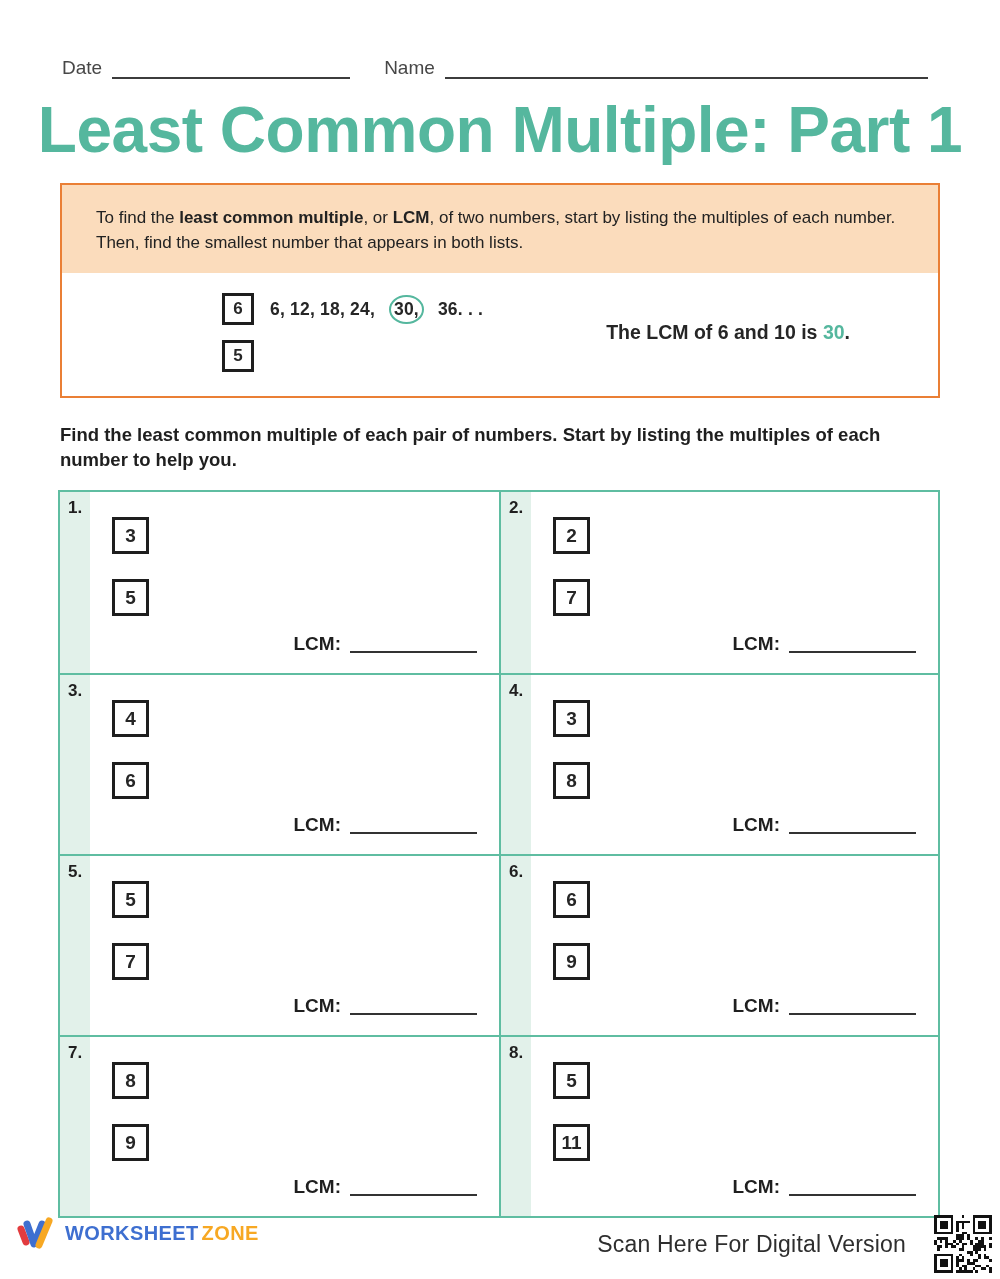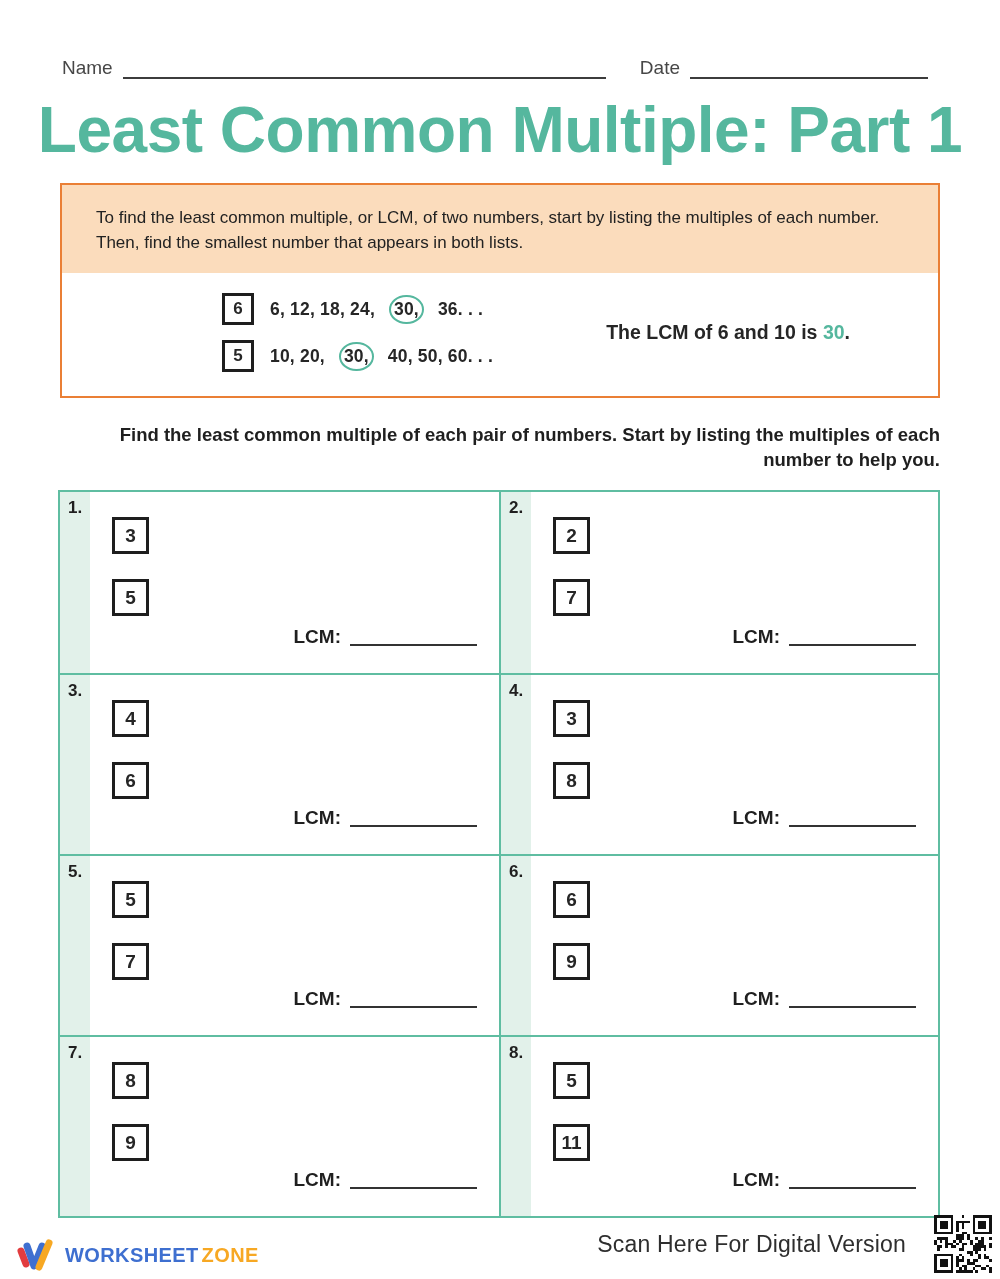--- a/index.html
+++ b/index.html
@@ -22,97 +22,96 @@
     text-align:center; margin-top:16px; font-size:64px; font-weight:800;
     letter-spacing:-0.5px; color:#55b79e; line-height:1.1;
   }
 
   
   .info-box { margin:18px 60px 0; border:2px solid #ea7f35; background:#ffffff; }
   .info-text {
     background:#fbdcbc; padding:20px 34px 18px; font-size:17px; font-weight:500;
     line-height:25px; color:#222;
   }
-  .info-text .b { font-weight:400; }
+  .info-text .b { font-weight:700; }
   .example { display:flex; align-items:center; padding:20px 0 24px; }
   .example-lists { margin-left:160px; display:flex; flex-direction:column; gap:15px; }
   .example-row { display:flex; align-items:center; gap:16px; }
   .mini-box {
     width:32px; height:32px; border:3px solid #1e1e1e; display:flex;
     align-items:center; justify-content:center; font-size:17px; font-weight:700;
     flex:0 0 auto;
   }
   .multiples { font-size:17.5px; font-weight:700; letter-spacing:0.2px; white-space:nowrap; }
   .circled {
     display:inline-block; border:2.5px solid #55b79e; border-radius:50%;
     padding:4px 3px; margin:0 14px; line-height:1;
   }
   .conclusion { margin-left:auto; margin-right:88px; font-size:19.5px; font-weight:700; }
 
   
-  .task { margin:24px 60px 0; font-size:18.5px; font-weight:700; line-height:25px; color:#1f1f1f;text-align:right; }
+  .task { margin:24px 60px 0; font-size:18.5px; font-weight:700; line-height:25px; color:#1f1f1f; }
 
   
   .grid {
     margin:18px 60px 0 58px; display:grid; grid-template-columns:1fr 1fr;
     grid-auto-rows:181px; border:2px solid #5fbda1;
   }
   .cell { position:relative; border-top:2px solid #5fbda1; border-left:2px solid #5fbda1; background:#fff; }
   .cell:nth-child(1), .cell:nth-child(2) { border-top:none; }
   .cell:nth-child(odd) { border-left:none; }
   .strip { position:absolute; left:0; top:0; bottom:0; width:30px; background:#e2f1ea; }
   .prob-num { position:absolute; left:8px; top:6px; font-size:17px; font-weight:600; color:#1f1f1f; z-index:2; }
   .num-box {
     position:absolute; left:52px; width:37px; height:37px; border:3px solid #1e1e1e;
     display:flex; align-items:center; justify-content:center; font-size:19px; font-weight:700;
     background:#fff; z-index:1;
   }
   .num-box.first { top:25px; }
   .num-box.second { top:87px; }
-  .lcm-row { position:absolute; right:22px; bottom:27px; display:flex; align-items:flex-end; }
+  .lcm-row { position:absolute; right:22px; bottom:20px; display:flex; align-items:flex-end; }
   .lcm-label { font-size:19px; font-weight:700; color:#1f1f1f; line-height:1; }
   .lcm-line { width:127px; border-bottom:2.5px solid #333; height:15px; margin-left:9px; }
 
   
-  .footer { position:absolute; left:15px; right:8px; bottom:6px; display:flex; align-items:flex-end; }
+  .footer { position:absolute; left:15px; right:8px; bottom:6px; display:flex; align-items:flex-start; }
   .brand { display:flex; align-items:center; gap:8px; }
   .brand-text { font-size:20px; font-weight:800; letter-spacing:0.4px; display:flex; }
   .brand-worksheet { color:#3e6fd0; }
   .brand-zone { color:#f7a823; margin-left:3px; }
   .footer-right { margin-left:auto; display:flex; align-items:center; gap:28px; }
   .scan-text { font-size:23px; color:#2e2e2e; letter-spacing:0.2px; }
   .qr { width:58px; height:58px; display:block; }
 </style>
 </head>
 <body>
 
 <div class="top-row">
+  <div class="field-group">
+    <span class="field-label">Date</span>
+    <span class="write-line date-line"></span>
+  </div>
   <div class="field-group name">
     <span class="field-label">Name</span>
     <span class="write-line name-line"></span>
-  </div>
-  <div class="field-group">
-    <span class="field-label">Date</span>
-    <span class="write-line date-line"></span>
   </div>
 </div>
 
 <div class="page-title">Least Common Multiple: Part 1</div>
 
 <div class="info-box">
   <div class="info-text"><span>To find the </span><span class="b">least common multiple</span><span>, or </span><span class="b">LCM</span><span>, of two numbers, start by listing the multiples of each number. Then, find the smallest number that appears in both lists.</span></div>
   <div class="example">
     <div class="example-lists">
       <div class="example-row">
         <span class="mini-box">6</span>
         <span class="multiples"><span>6, 12, 18, 24,</span><span class="circled">30,</span><span>36. . .</span></span>
       </div>
       <div class="example-row">
         <span class="mini-box">5</span>
-        <span class="multiples"><span>10, 20,</span><span class="circled">30,</span><span>40, 50, 60. . .</span></span>
       </div>
     </div>
     <div class="conclusion"><span>The LCM of 6 and 10 is </span><span style="color: rgb(85, 183, 158);">30</span><span>.</span></div>
   </div>
 </div>
 
 <div class="task">Find the least common multiple of each pair of numbers. Start by listing the multiples of each number to help you.</div>
 
 <div class="grid">
   <div class="cell">

